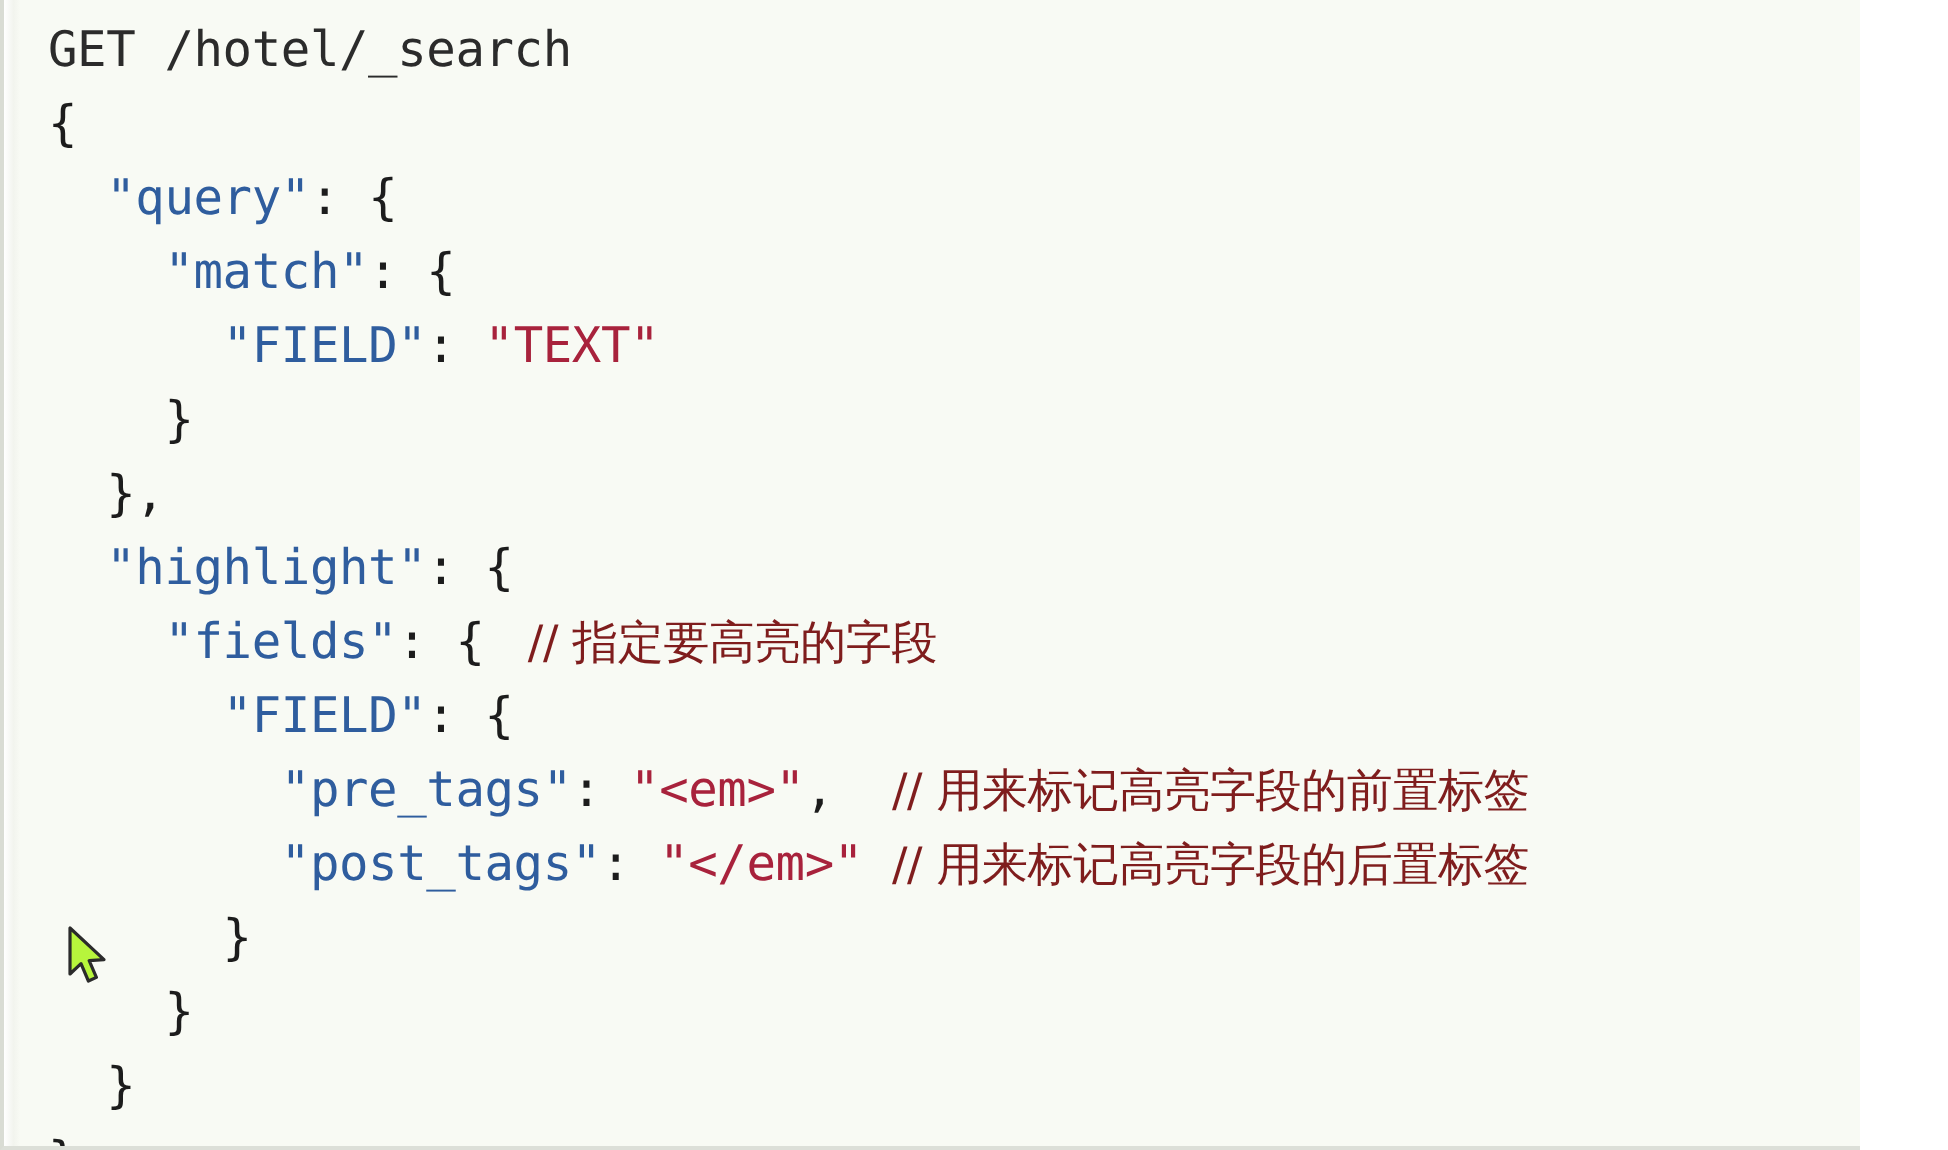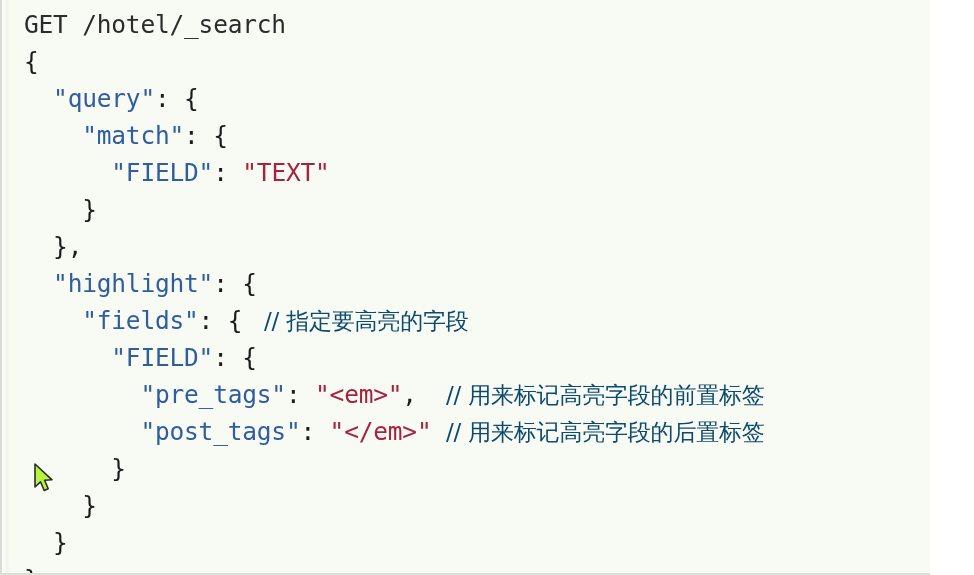--- a/index.html
+++ b/index.html
@@ -46,21 +46,21 @@
     line-height: 37px;
     letter-spacing: -0.2px;
     white-space: pre;
     color: #2b2b2b;
   }
   .ln { display: block; height: 37px; }
   .tok-plain   { color: #2b2b2b; }
   .tok-punct   { color: #1c1c1c; }
   .tok-key     { color: #2f5d9e; }
   .tok-string  { color: #a8223c; }
-  .tok-comment { color: #0c4a6e; margin-top: 31px; }
+  .tok-comment { color: #7f1d1d; margin-top: 31px; }
   .cjk { font-family: "DejaVu Sans", "Liberation Sans", sans-serif; font-size: 23px; }
 
   
   #mouse-cursor {
     position: absolute;
     left: 31px;
     top: 463px;
     width: 22px;
     height: 32px;
     pointer-events: none;

